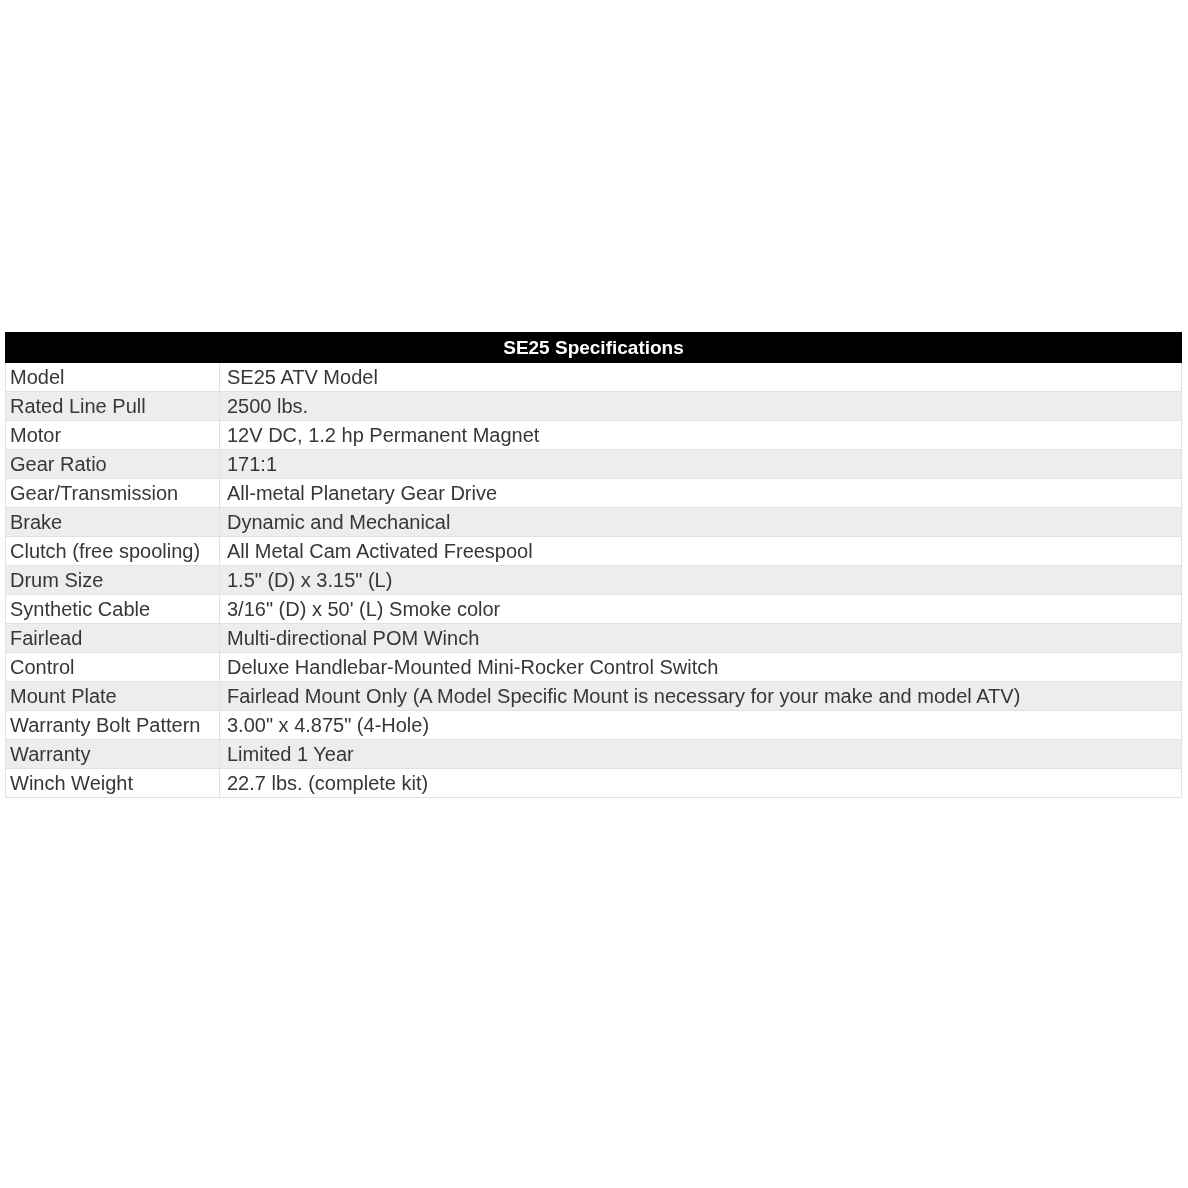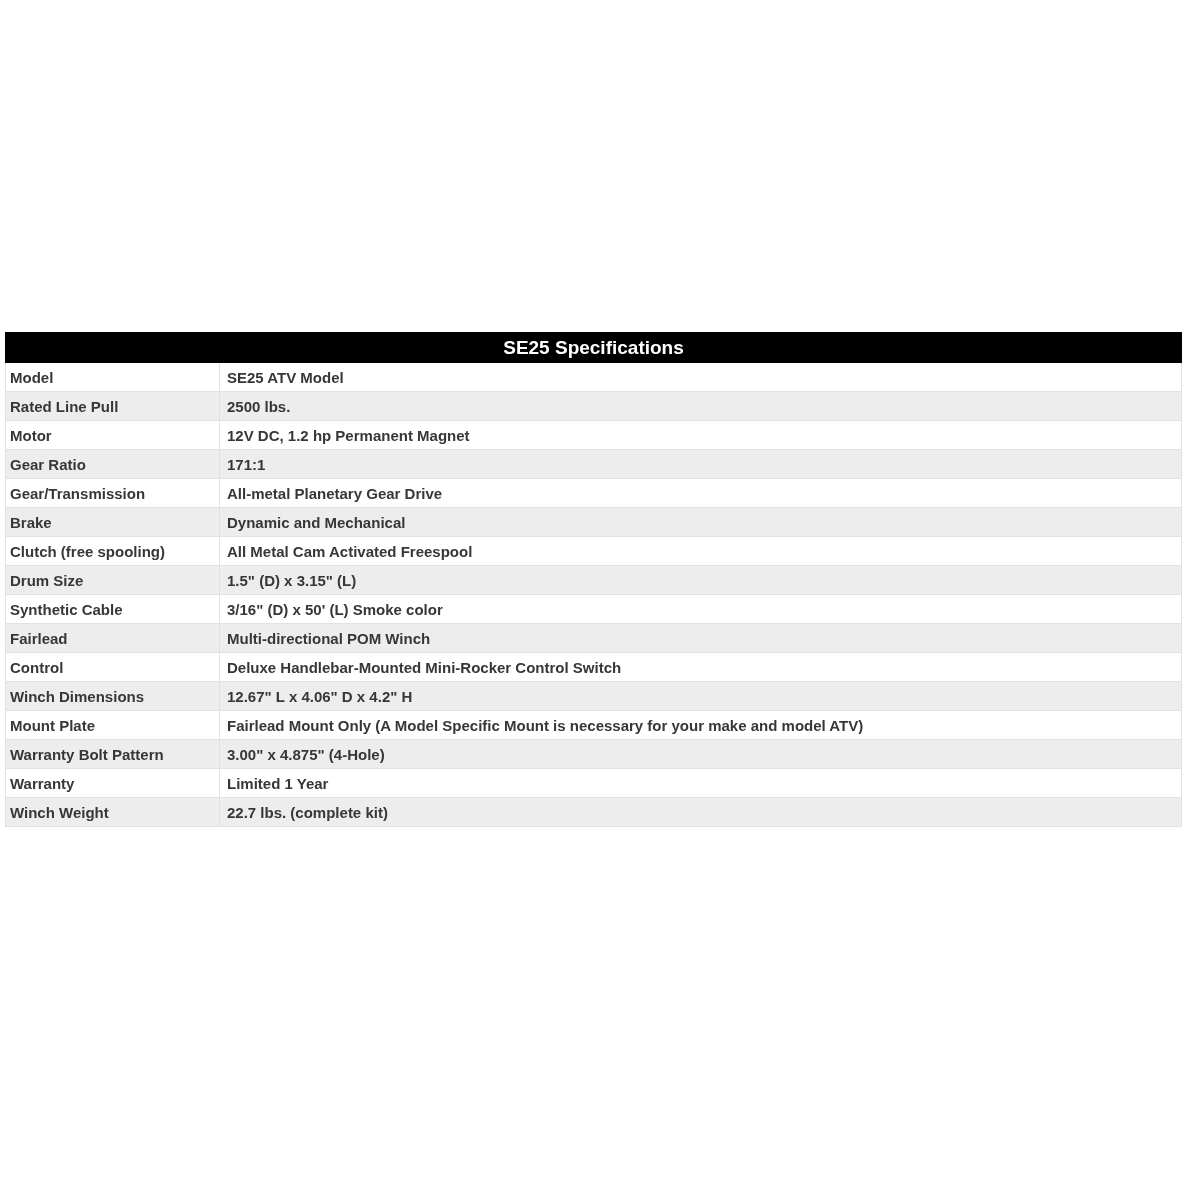--- a/index.html
+++ b/index.html
@@ -31,22 +31,22 @@
     letter-spacing: 0;
   }
   table.spec-body {
     width: 100%;
     border-collapse: collapse;
     table-layout: fixed;
     border-left: 1px solid var(--border-color, #e2e2e2);
     border-right: 1px solid var(--border-color, #e2e2e2);
   }
   table.spec-body td {
-    font-size: 15px;
-    font-weight: bold;
+    font-size: 20px;
+    font-weight: normal;
     color: var(--text-color, #373737);
     height: 28px;
     vertical-align: middle;
     border-bottom: 1px solid var(--border-color, #e2e2e2);
     padding: 0;
     white-space: nowrap;
     overflow: hidden;
   }
   table.spec-body td.label {
     width: 209px;
@@ -108,24 +108,20 @@
         </tr>
         <tr>
           <td class="label">Fairlead</td>
           <td class="value">Multi-directional POM Winch</td>
         </tr>
         <tr>
           <td class="label">Control</td>
           <td class="value">Deluxe Handlebar-Mounted Mini-Rocker Control Switch</td>
         </tr>
         <tr>
-          <td class="label">Winch Dimensions</td>
-          <td class="value">12.67" L x 4.06" D x 4.2" H</td>
-        </tr>
-        <tr>
           <td class="label">Mount Plate</td>
           <td class="value">Fairlead Mount Only (A Model Specific Mount is necessary for your make and model ATV)</td>
         </tr>
         <tr>
           <td class="label">Warranty Bolt Pattern</td>
           <td class="value">3.00" x 4.875" (4-Hole)</td>
         </tr>
         <tr>
           <td class="label">Warranty</td>
           <td class="value">Limited 1 Year</td>

